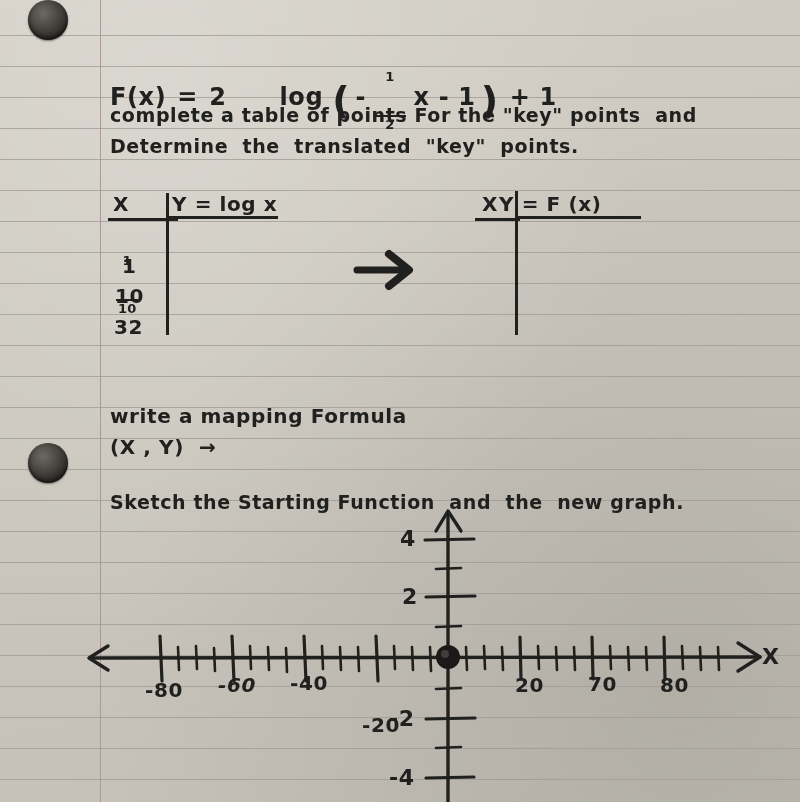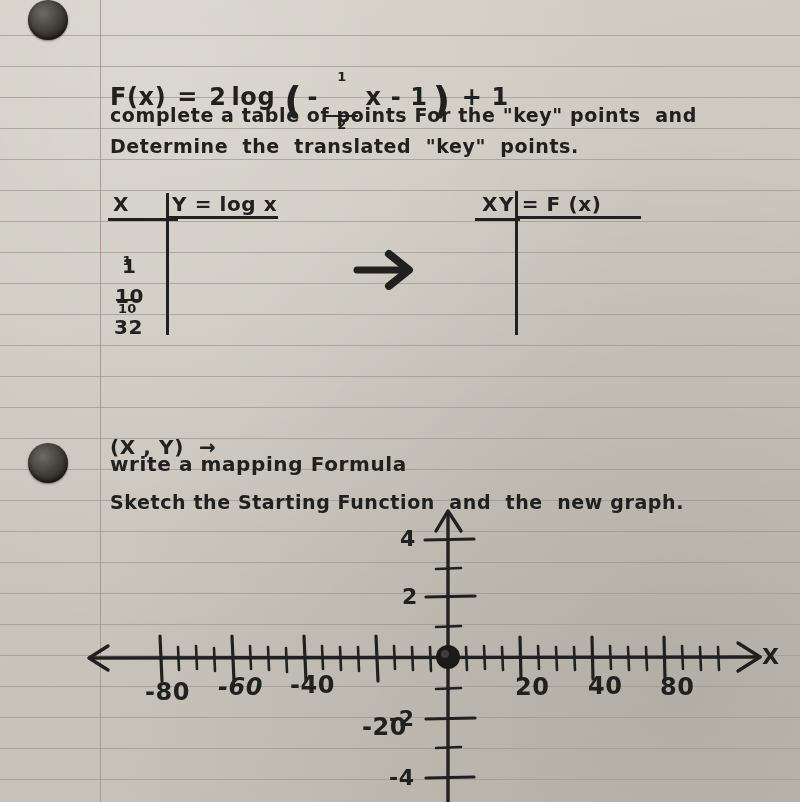--- a/index.html
+++ b/index.html
@@ -22,21 +22,21 @@
         box-shadow:0 1px 2px rgba(0,0,0,.45), inset 0 -2px 4px rgba(0,0,0,.6);}
   .ink{position:absolute;color:#20201e;white-space:pre;
        font-family:"DejaVu Sans", sans-serif;font-weight:600;}
   .hand{letter-spacing:.6px;}
   .bar{position:absolute;background:#20201e;}
   .vbar{position:absolute;background:#20201e;}
   .frac{display:inline-block;text-align:center;vertical-align:middle;line-height:1;}
   .frac .num{display:block;font-size:13px;}
   .frac .den{display:block;font-size:13px;border-top:2px solid #20201e;padding-top:1px;}
   svg{position:absolute;overflow:visible;}
-  .axis-label{position:absolute;color:#20201e;font-weight:600;font-size:24px;}
+  .axis-label{position:absolute;color:#20201e;font-weight:600;font-size:20px;}
 </style>
 </head>
 <body>
 
 <div id="page">
 
   <div class="rule" style="top:35px"></div>
   <div class="rule" style="top:66px"></div>
   <div class="rule" style="top:97px"></div>
   <div class="rule" style="top:128px"></div>
@@ -64,21 +64,21 @@
 
   <div class="margin-line"></div>
 
   <div class="hole" style="left:28px;top:0px;"></div>
   <div class="hole" style="left:28px;top:443px;"></div>
 
   <div style="position:absolute;left:110px;top:38px;">
     <span class="ink hand" style="position:static;font-size:24px;">F(x)</span>
     <span class="ink hand" style="position:static;font-size:24px;margin:0 6px;">=</span>
     <span class="ink hand" style="position:static;font-size:24px;">2</span>
-    <span class="ink hand" style="position:static;font-size:24px;">log</span>
+    <span class="ink hand" style="position:static;font-size:24px;margin-left:48px;">log</span>
     <span class="ink hand" style="position:static;font-size:38px;vertical-align:-8px;margin-left:4px;">(</span>
     <span class="ink hand" style="position:static;font-size:24px;">-</span>
     <span class="frac ink" style="position:static;margin:0 2px;">
       <span class="num">1</span>
       <span class="den">2</span>
     </span>
     <span class="ink hand" style="position:static;font-size:24px;">x</span>
     <span class="ink hand" style="position:static;font-size:24px;margin-left:4px;">- 1</span>
     <span class="ink hand" style="position:static;font-size:38px;vertical-align:-8px;">)</span>
     <span class="ink hand" style="position:static;font-size:24px;margin-left:6px;">+ 1</span>
@@ -105,21 +105,21 @@
     <line x1="2" y1="20" x2="48" y2="20" stroke="#20201e" stroke-width="7" stroke-linecap="round"></line>
     <polyline points="34,4 54,20 34,36" fill="none" stroke="#20201e" stroke-width="8" stroke-linecap="round" stroke-linejoin="round"></polyline>
   </svg>
 
   <div class="ink hand" style="left:482px;top:192px;font-size:20px;">X</div>
   <div class="ink hand" style="left:499px;top:192px;font-size:20px;">Y = F (x)</div>
   <div class="bar" style="left:475px;top:218px;width:45px;height:3px;"></div>
   <div class="bar" style="left:516px;top:216px;width:125px;height:3px;"></div>
   <div class="vbar" style="left:515px;top:191px;width:3px;height:144px;"></div>
 
-  <div class="ink hand" style="left:110px;top:404px;font-size:20px;margin-top:48px;">write a mapping Formula</div>
+  <div class="ink hand" style="left:110px;top:404px;font-size:20px;">write a mapping Formula</div>
   <div class="ink hand" style="left:110px;top:435px;font-size:20px;">(X , Y)  →</div>
 
   <div class="ink hand" style="left:110px;top:491px;font-size:19px;text-align:center;">Sketch the Starting Function  and  the  new graph.</div>
 
   <svg width="720" height="300" style="left:70px;top:505px;">
     <g stroke="#20201e" fill="none" stroke-linecap="round">
 
       <path d="M 20,153 L 690,152" stroke-width="3.4"></path>
 
       <path d="M 38,141 L 19,153 L 38,165" stroke-width="3.4" stroke-linejoin="round"></path>
@@ -176,21 +176,21 @@
 
     <circle cx="378" cy="152" r="12" fill="#1b1a18"></circle>
     <circle cx="375" cy="149" r="4" fill="#5d5a55" opacity=".55"></circle>
   </svg>
 
   <div class="axis-label hand" style="left:145px;top:678px;">-80</div>
   <div class="axis-label hand" style="left:218px;top:673px;font-style:italic;">-60</div>
   <div class="axis-label hand" style="left:290px;top:671px;">-40</div>
   <div class="axis-label hand" style="left:362px;top:713px;">-20</div>
   <div class="axis-label hand" style="left:515px;top:673px;">20</div>
-  <div class="axis-label hand" style="left:588px;top:672px;">40</div>
+  <div class="axis-label hand" style="left:588px;top:672px;">70</div>
   <div class="axis-label hand" style="left:660px;top:673px;">80</div>
 
   <div class="axis-label hand" style="left:400px;top:526px;font-size:22px;">4</div>
   <div class="axis-label hand" style="left:402px;top:584px;font-size:22px;">2</div>
   <div class="axis-label hand" style="left:389px;top:706px;font-size:22px;">-2</div>
   <div class="axis-label hand" style="left:389px;top:765px;font-size:22px;">-4</div>
 
   <div class="axis-label hand" style="left:762px;top:644px;font-size:22px;">X</div>
 
 </div>

